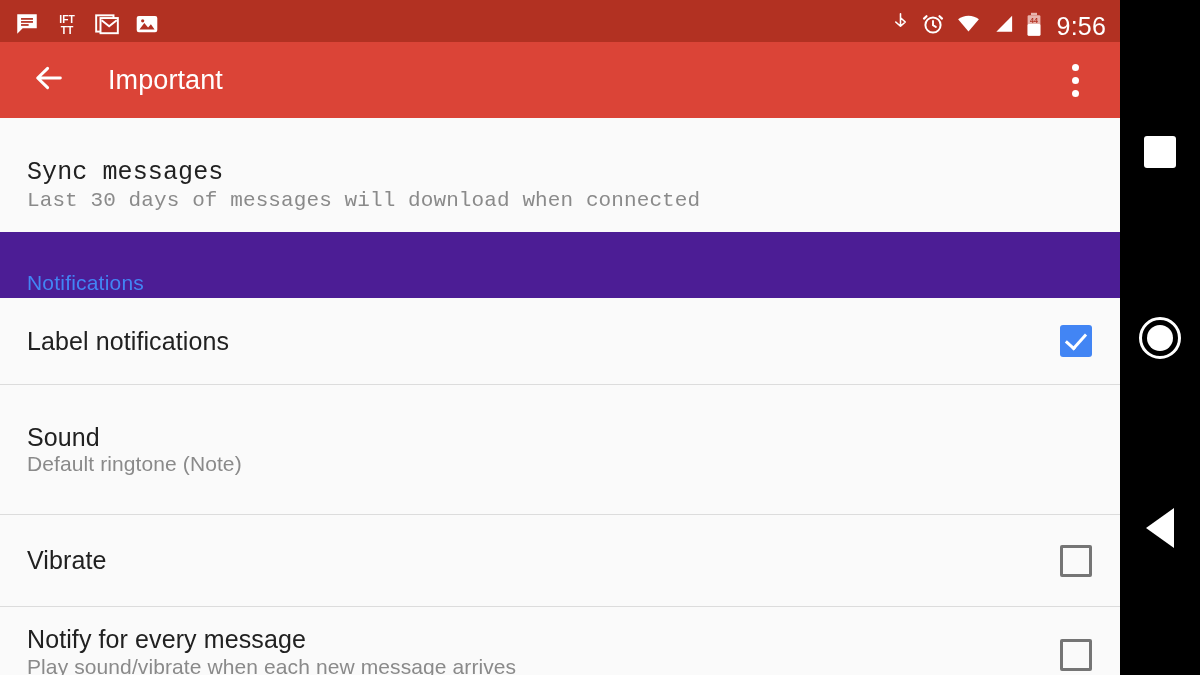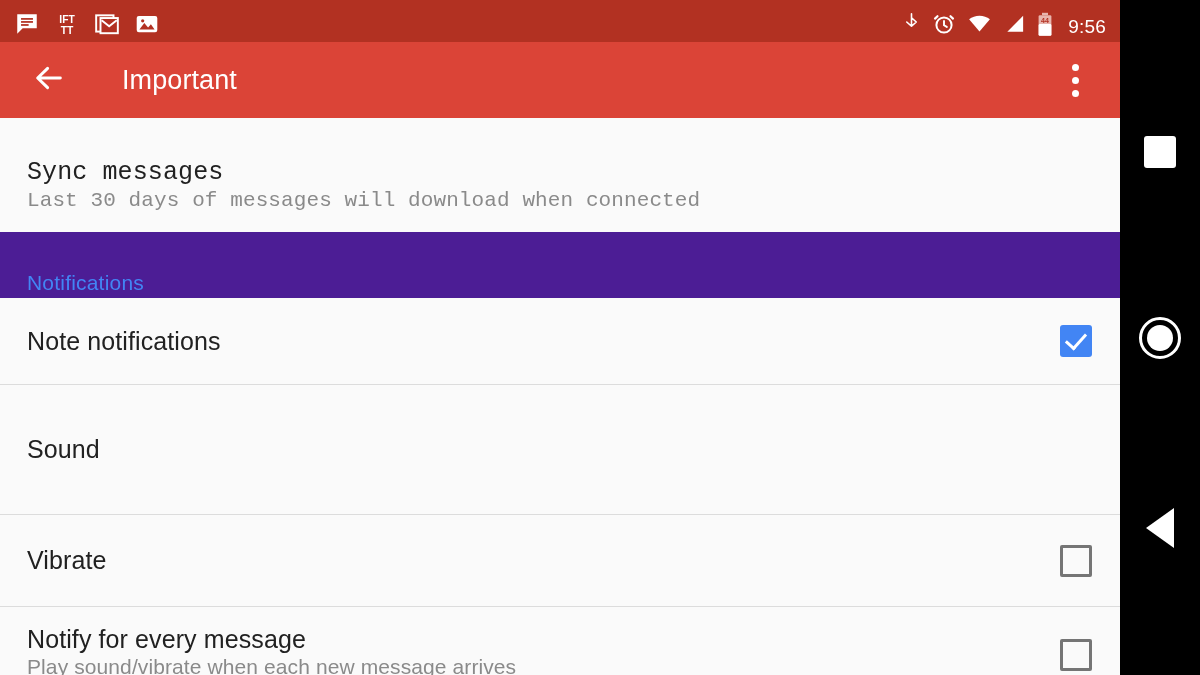--- a/index.html
+++ b/index.html
@@ -29,42 +29,42 @@
     height:42px; width:100%;
     background:#b23122;
     display:flex; align-items:center;
     padding:10px 14px 0 14px;
     gap:28px;
   }
   .sb-left { display:flex; align-items:center; gap:14px; }
   .sb-right { margin-left:auto; display:flex; align-items:center; gap:11px; }
   .sb-icon { display:block; }
   .sb-clock {
-    color:#fff; font-size:19px; font-weight:400;
+    color:#fff; font-size:25px; font-weight:400;
     letter-spacing:.2px; line-height:1; margin-left:4px;
   }
 
   
   #app-bar {
     position:relative;
     height:76px; width:100%;
     background:#db4437;
     display:flex; align-items:center;
     padding:0 22px 0 26px;
   }
   #back-button {
     width:46px; height:46px;
     display:flex; align-items:center; justify-content:center;
     cursor:pointer; flex:none;
   }
   #app-bar-title {
     color:#fff;
     font-size:27px;
     font-weight:400;
-    margin-left:50px;
+    margin-left:36px;
     letter-spacing:.1px;
     white-space:nowrap;
   }
   #overflow-button {
     margin-left:auto;
     width:46px; height:52px;
     display:flex; flex-direction:column;
     align-items:center; justify-content:center;
     gap:6px; cursor:pointer; flex:none;
   }
@@ -285,30 +285,31 @@
           <div class="pref-summary">Last 30 days of messages will download when connected</div>
         </div>
       </div>
 
       <div class="category-header">
         <div class="category-title">Notifications</div>
       </div>
 
       <div class="pref-row" id="row-label-notif">
         <div class="pref-texts">
-          <div class="pref-title">Note notifications</div>
+          <div class="pref-title">Label notifications</div>
         </div>
         <div class="checkbox checked"></div>
       </div>
 
       <div class="divider"></div>
 
       <div class="pref-row" id="row-sound">
         <div class="pref-texts">
           <div class="pref-title">Sound</div>
+          <div class="pref-summary">Default ringtone (Note)</div>
         </div>
       </div>
 
       <div class="divider"></div>
 
       <div class="pref-row" id="row-vibrate">
         <div class="pref-texts">
           <div class="pref-title">Vibrate</div>
         </div>
         <div class="checkbox unchecked"></div>

